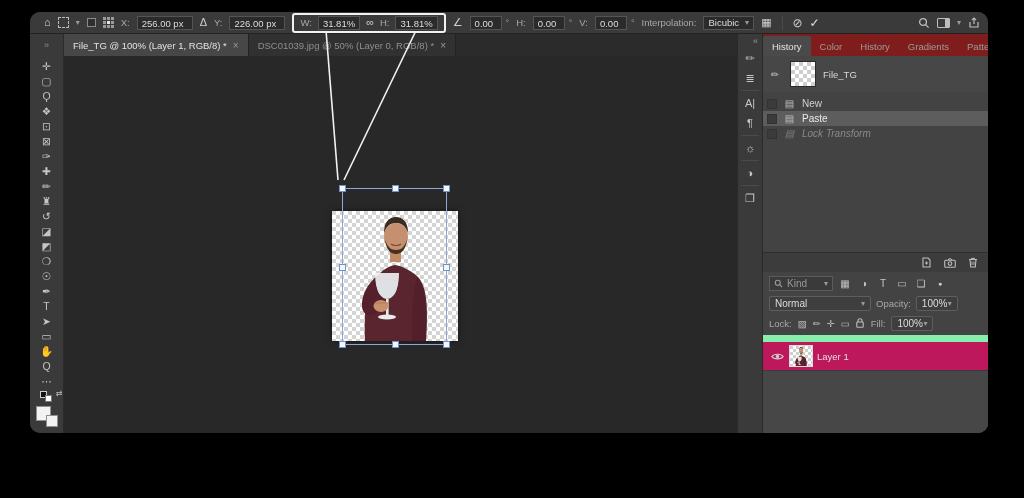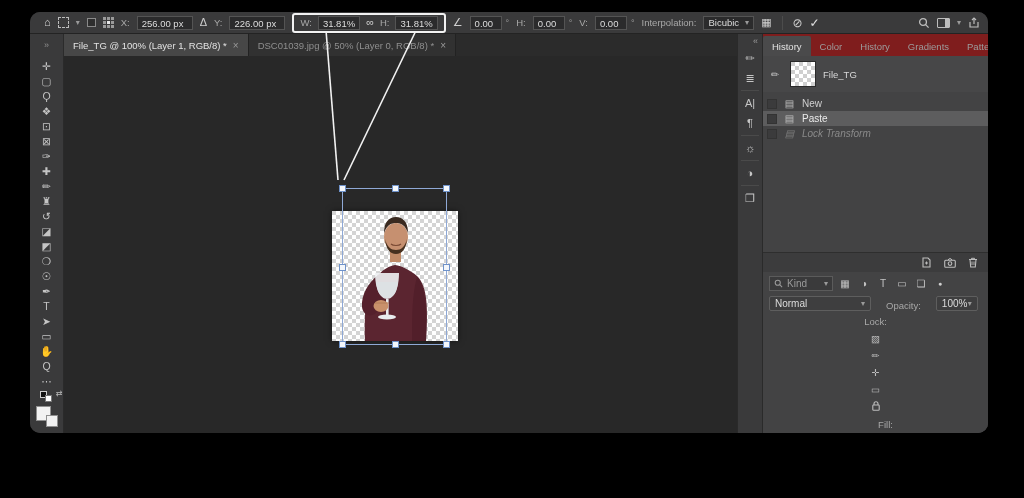--- a/index.html
+++ b/index.html
@@ -107,28 +107,28 @@
   .hist-row.dimmed{ color:#8a8a8a; font-style:italic; }
   .hist-row.dimmed .doc-ic{ color:#7c7c7c; }
   .hist-footer{ height:20px; flex:0 0 20px; background:#3c3c3d; border-top:1px solid #2e2e2e;
                 display:flex; align-items:center; justify-content:flex-end; gap:12px; padding-right:10px; }
   .hist-footer .f-ic{ color:#bdbdbd; display:flex; align-items:center; }
   .layers-body{ flex:1 1 auto; background:#434344; display:flex; flex-direction:column; }
   .filter-row{ display:flex; align-items:center; gap:5px; padding:4px 6px 2px 6px; }
   .kind-box{ display:flex; align-items:center; gap:4px; background:#3a3a3b; border:1px solid #5b5b5b; border-radius:0;
              height:15px; padding:0 4px; width:64px; color:#9a9a9a; }
   .filter-ic{ color:#c3c3c3; font-size:10px; width:14px; text-align:center; }
-  .blend-row{ display:flex; align-items:flex-end; gap:15px; padding:3px 6px; }
+  .blend-row{ display:flex; align-items:center; gap:5px; padding:3px 6px; }
   .select-box{ display:flex; align-items:center; justify-content:space-between; background:#3e3e3f; border:1px solid #5e5e5e;
                border-radius:2px; height:15px; padding:0 5px; color:#dcdcdc; }
   .blend-select{ width:102px; }
   .pct-box{ width:42px; }
-  .lock-row{ display:flex; align-items:center; gap:6px; padding:2px 6px 4px 6px; border-bottom:7px solid #86efac;flex-direction:column; }
+  .lock-row{ display:flex; align-items:center; gap:6px; padding:2px 6px 4px 6px; border-bottom:7px solid #86efac; }
   .lock-ic{ color:#bdbdbd; font-size:9.5px; }
-  .layer-row{ display:flex; align-items:center; gap:4px; height:28px; background:#b91c1c; padding:0 6px; }
+  .layer-row{ display:flex; align-items:center; gap:4px; height:28px; background:#be185d; padding:0 6px; }
   .eye-cell{ width:16px; display:flex; justify-content:center; }
   .layer-thumb{ width:24px; height:22px; background:repeating-conic-gradient(#ffffff 0% 25%, #cfcfcf 0% 50%); background-size:6px 6px;
                 border:1px solid #dcdcdc; position:relative; overflow:hidden; }
   .layer-thumb svg{ position:absolute; inset:0; }
   .layer-name{ color:#e0e0e0; font-size:9.5px; }
   .layers-rest{ flex:1; background:#474748; border-top:1px solid #3a3a3a; }
   
   #callout-lines{ position:absolute; left:0; top:0; width:1024px; height:498px; pointer-events:none; z-index:60; }
 </style>
 </head>
@@ -395,21 +395,21 @@
           <span class="lock-ic">▨</span>
           <span class="lock-ic">✏</span>
           <span class="lock-ic">✛</span>
           <span class="lock-ic">▭</span>
           <span class="lock-ic">
             <svg width="8" height="10" viewBox="0 0 8 10">
                 <rect x="0.8" y="4" width="6.4" height="5.2" rx="0.8" fill="none" stroke="#bdbdbd" stroke-width="1.1"></rect>
                 <path d="M2,4 v-1.3 a2,2 0 0 1 4,0 V4" fill="none" stroke="#bdbdbd" stroke-width="1.1"></path>
               </svg>
           </span>
-          <span class="ob-label" style="margin-left:20px">Fill:</span>
+          <span class="ob-label" style="margin-left:1px">Fill:</span>
           <span class="select-box pct-box">
             <span>100%</span>
             <span class="chev">▾</span>
           </span>
         </div>
         <div class="layer-row">
           <span class="eye-cell">
             <svg width="13" height="9" viewBox="0 0 13 9">
                 <path d="M0.8,4.5 C2.8,1.4 10.2,1.4 12.2,4.5 C10.2,7.6 2.8,7.6 0.8,4.5 Z" fill="none" stroke="#cfcfcf" stroke-width="1.1"></path>
                 <circle cx="6.5" cy="4.5" r="1.7" fill="#cfcfcf"></circle>

